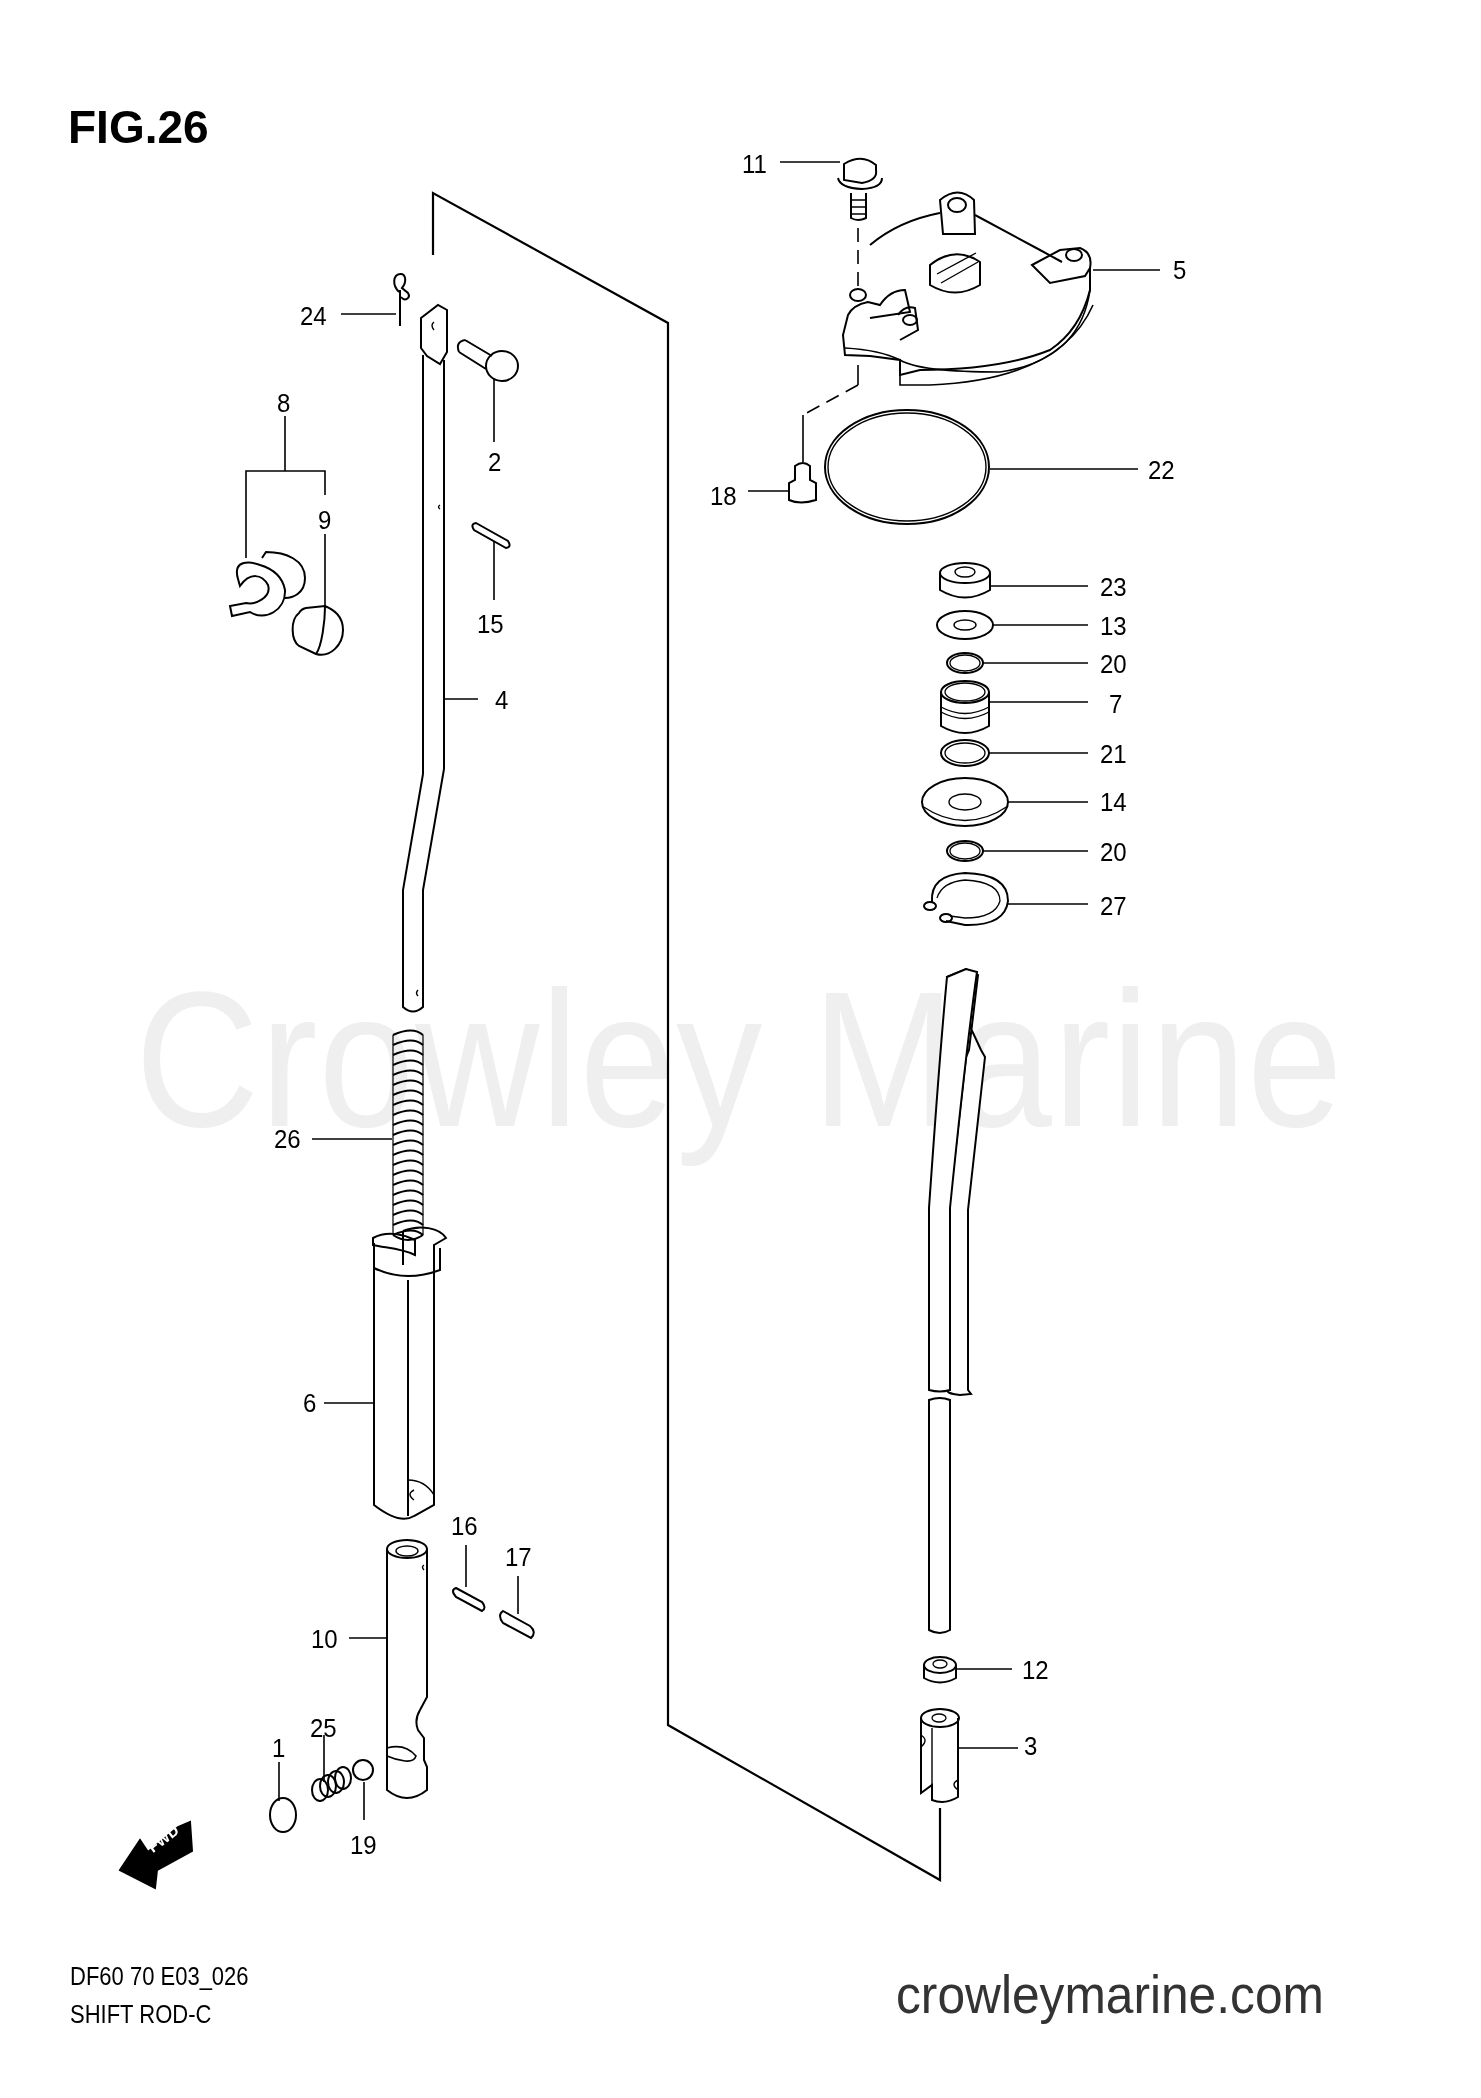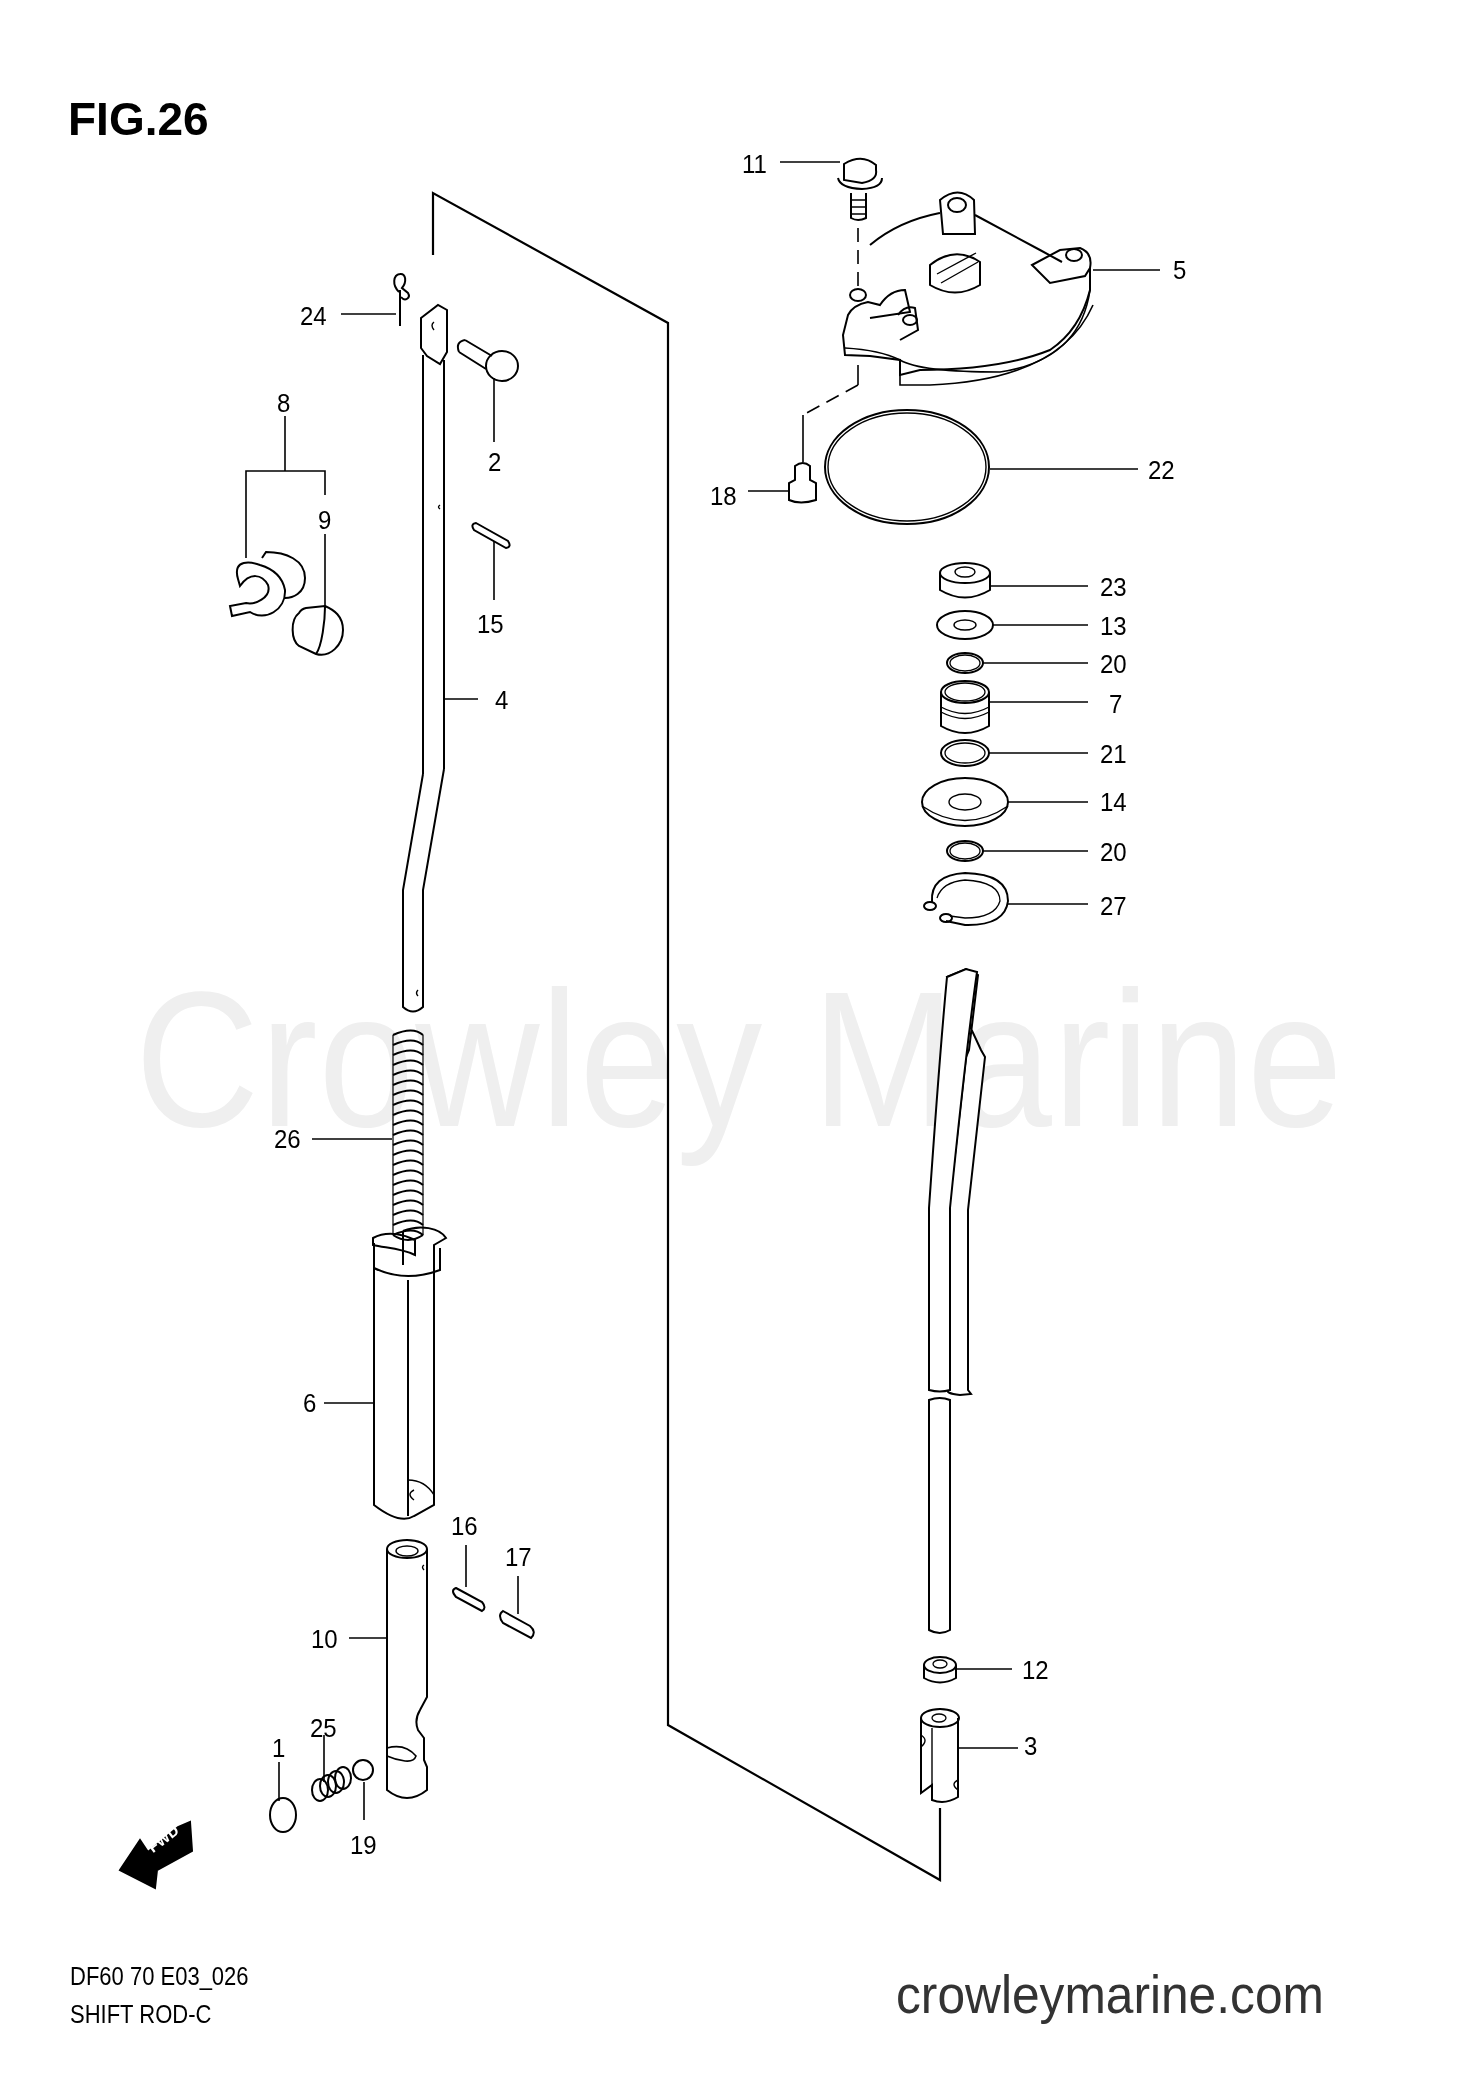--- a/index.html
+++ b/index.html
@@ -1,18 +1,18 @@
 <!DOCTYPE html>
 <html><head>
 <meta charset="utf-8">
 <style>
   html, body { margin: 0; padding: 0; background: #ffffff; }
   body { width: 1481px; height: 2098px; position: relative; overflow: hidden;
          font-family: "Liberation Sans", sans-serif; color: #000; }
-  .fig-title { position: absolute; left: 68px; top: 92px; font-size: 46px; font-weight: bold;
+  .fig-title { position: absolute; left: 68px; top: 100px; font-size: 46px; font-weight: bold;
                font-family: "Liberation Sans", sans-serif; letter-spacing: 0px; text-align: center; }
   .watermark { position: absolute; left: 135px; top: 948px; font-size: 172px; color: #efefef;
                font-family: "Liberation Sans", sans-serif; white-space: nowrap; letter-spacing: 1px;
                transform: scaleY(1.12); transform-origin: left top; }
   svg.diagram { position: absolute; left: 0; top: 0; }
   .callout { position: absolute; font-size: 24px; font-family: "Liberation Sans", sans-serif;
              line-height: 1; transform: scaleY(1.1); }
   .footer-code { position: absolute; left: 70px; top: 1962px; font-size: 25px;
                  font-family: "Liberation Sans", sans-serif; transform: scaleX(0.88); transform-origin: left top; }
   .footer-name { position: absolute; left: 70px; top: 2000px; font-size: 25px;

